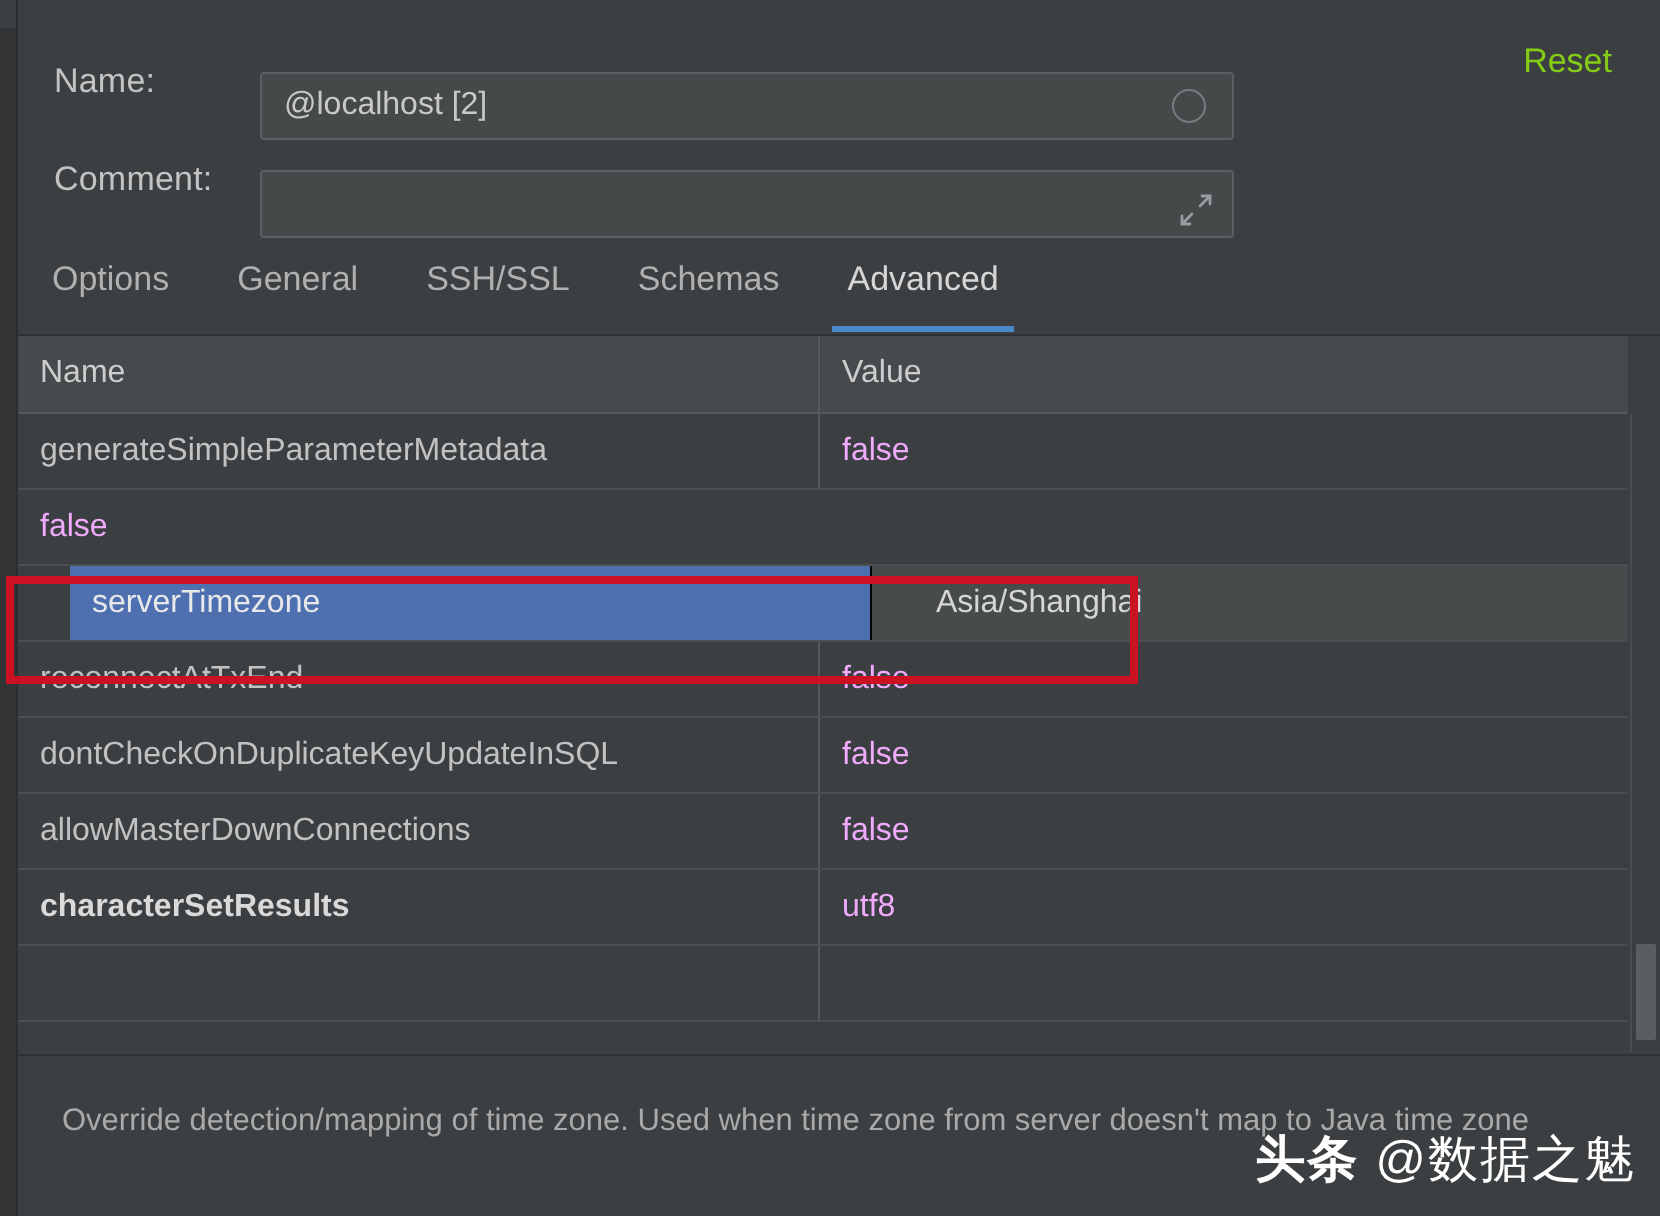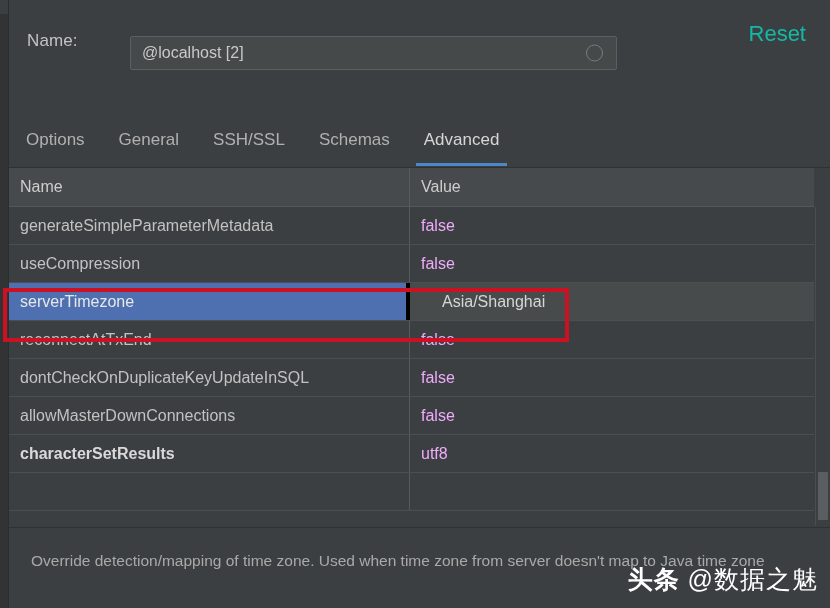--- a/index.html
+++ b/index.html
@@ -91,22 +91,22 @@
   .expand-icon {
     position: absolute;
     right: 8px;
     bottom: 3px;
     width: 20px; height: 20px;
   }
   .reset-link {
     position: absolute;
     right: 24px;
     top: 21px;
-    font-size: 22px;
-    color: #14b8a6;
+    font-size: 17px;
+    color: #84cc16;
     cursor: pointer;
   }
 
   
   .tabs {
     position: absolute;
     left: 9px; top: 122px;
     right: 0; height: 45px;
     display: flex;
     align-items: flex-start;
@@ -181,21 +181,22 @@
     display: flex;
     align-items: center;
   }
   .thead .cell-name, .thead .cell-value {
     color: #cdcdcd;
   }
   .trow.modified .cell-name { font-weight: bold; color: #d9d9d9; }
   .trow.selected .cell-name {
     background: #4e6fb0;
     color: #e8e8e8;
-    border-right: 4px solid #000000;
+    border-right: 1px solid #000000;
+    margin-left: 26px;
   }
   .trow.selected .cell-value {
     background: #474b4c;
     padding-left: 32px;
     color: #d6d6d6;
   }
   .trow.empty { border-bottom: 1px solid #4c4f51; }
 
   
   .vscroll {
@@ -272,20 +273,36 @@
   <div class="form-area">
 
     <div class="field-row row-name">
       <div class="field-label">Name:</div>
       <div class="text-input">
         <span class="value">@localhost [2]</span>
         <span class="circle-icon"></span>
       </div>
     </div>
 
+    <div class="field-row row-comment">
+      <div class="field-label">Comment:</div>
+      <div class="text-input">
+        <span class="value" placeholder=""></span>
+        <span class="expand-icon">
+          <svg width="20" height="20" viewBox="0 0 20 20">
+            <g stroke="#9a9ea0" stroke-width="1.4" fill="none" stroke-linecap="round">
+              <path d="M12 8 L17 3"></path>
+              <path d="M13 3 L17 3 L17 7"></path>
+              <path d="M8 12 L3 17"></path>
+              <path d="M7 17 L3 17 L3 13"></path>
+            </g>
+          </svg>
+        </span>
+      </div>
+    </div>
 
     <div class="reset-link">Reset</div>
   </div>
 
   <div class="tabs">
     <div class="tab">
       <span>Options</span>
     </div>
     <div class="tab">
       <span>General</span>
@@ -309,21 +326,20 @@
         <div class="cell-name">Name</div>
         <div class="cell-value">Value</div>
       </div>
 
       <div class="trow">
         <div class="cell-name">generateSimpleParameterMetadata</div>
         <div class="cell-value">false</div>
       </div>
 
       <div class="trow">
-        <div class="cell-name">useCompression</div>
         <div class="cell-value">false</div>
       </div>
 
       <div class="trow selected">
         <div class="cell-name">serverTimezone</div>
         <div class="cell-value">Asia/Shanghai</div>
       </div>
 
       <div class="trow">
         <div class="cell-name">reconnectAtTxEnd</div>

